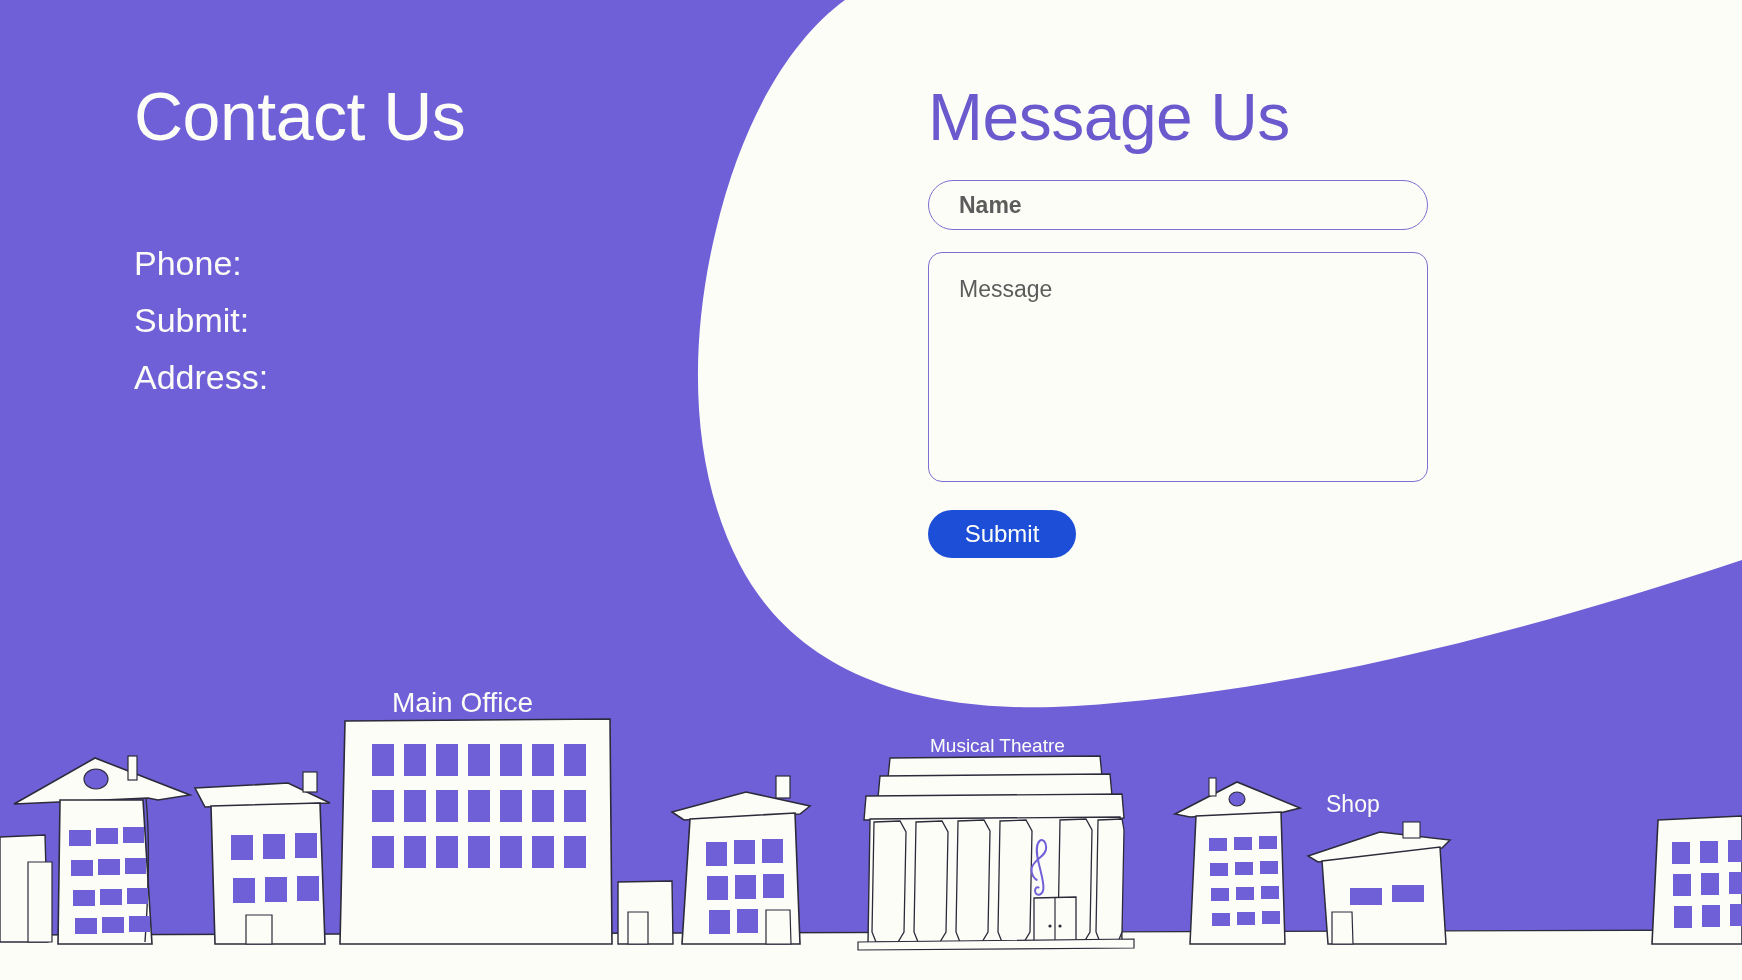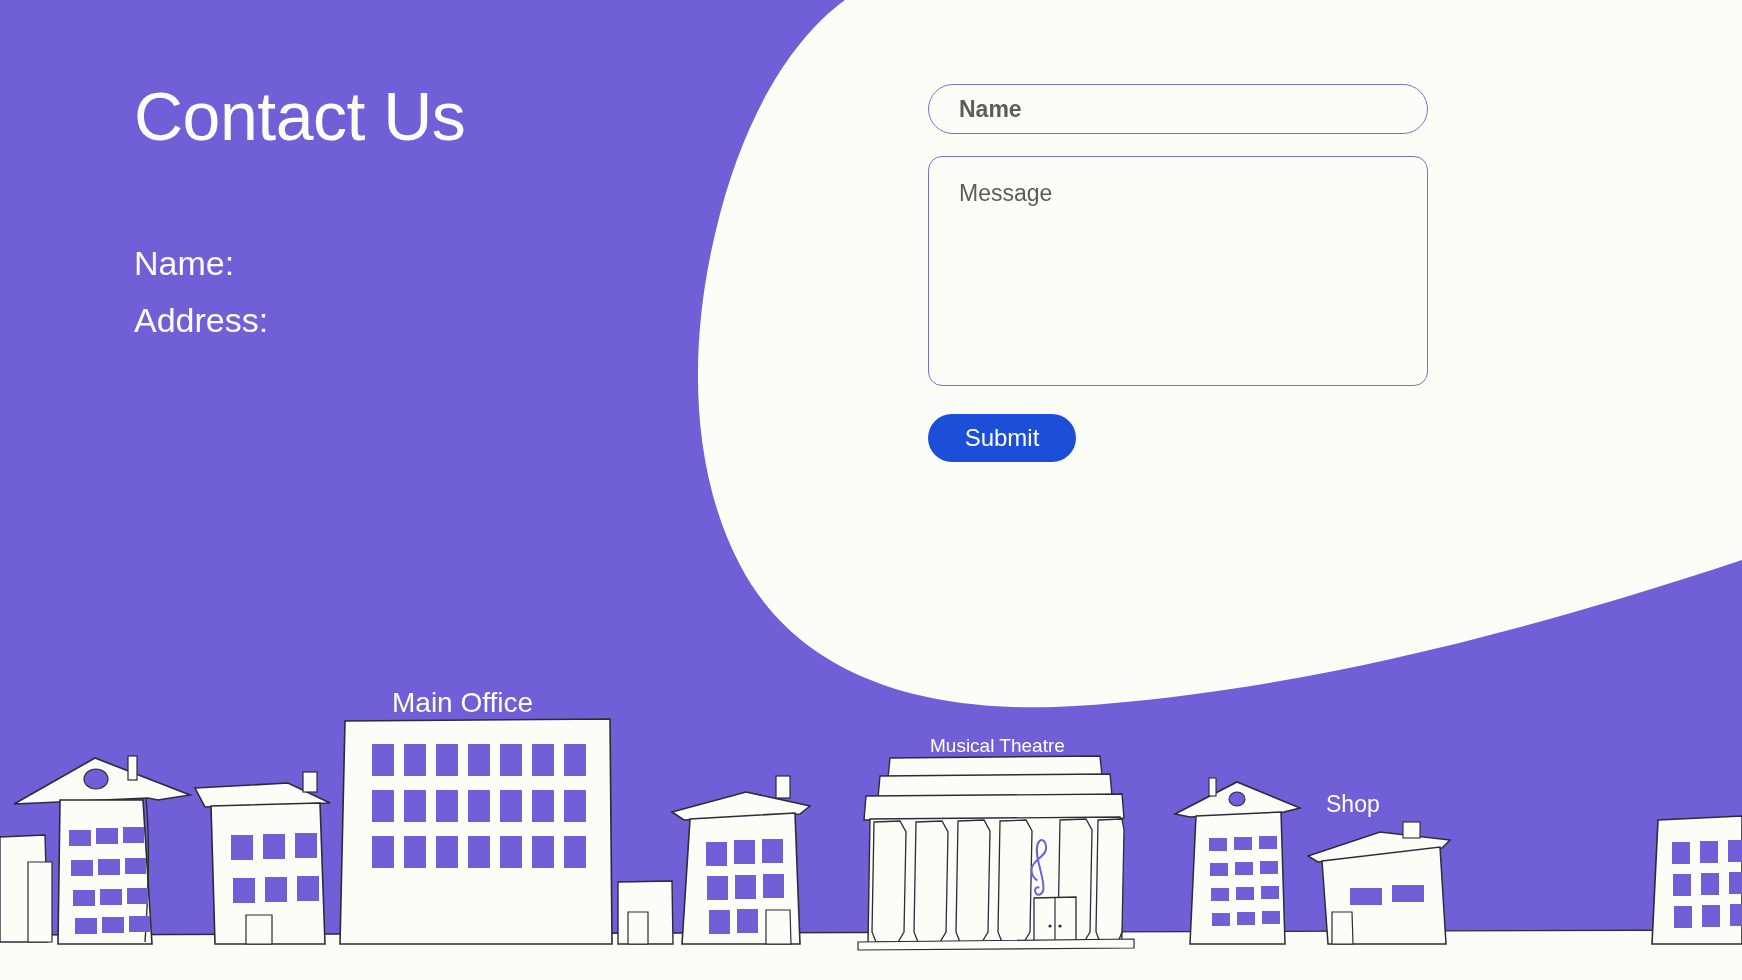--- a/index.html
+++ b/index.html
@@ -77,26 +77,28 @@
              C 790 40 742 120 716 230
              C 688 345 690 470 740 565
              C 800 680 930 715 1075 706
              C 1260 694 1470 650 1742 560
              L 1742 0 Z" fill="#fdfdf8"></path>
   </svg>
 
   <div class="contact">
     <h1 class="contact-title">Contact Us</h1>
     <ul class="contact-list">
-      <li>Name:</li>
+      <li>Phone:</li>
+      <li>Submit:</li>
       <li>Address:</li>
     </ul>
   </div>
 
   <div class="form-panel">
+    <h2 class="form-title">Message Us</h2>
 
     <input class="field field-name" type="text" placeholder="Name" style="">
 
 
     <textarea class="field field-message" placeholder="Message" style=""></textarea>
 
     <button class="submit-btn">Submit</button>
   </div>
 
   <svg class="city" viewBox="0 0 1742 300" preserveAspectRatio="none">

